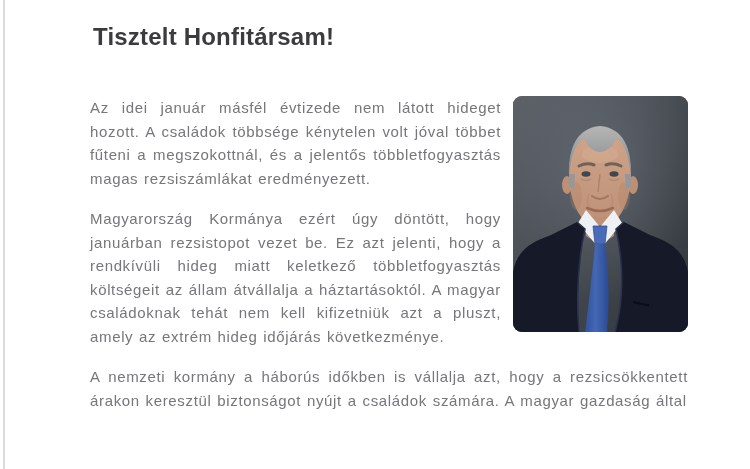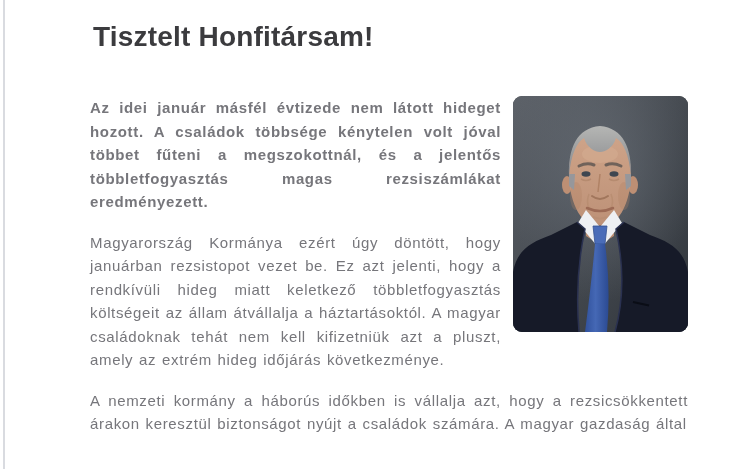--- a/index.html
+++ b/index.html
@@ -20,37 +20,37 @@
     width: 2px; height: 469px;
     background: #d9dbe0;
   }
   .content {
     box-sizing: border-box;
     width: 750px;
     padding: 22px 62px 0 90px;
   }
   h1.letter-title {
     margin: 0 0 44px 3px;
-    font-size: 28px;
+    font-size: 24px;
     line-height: 30px;
     font-weight: bold;
     letter-spacing: 0.2px;
     color: #3b3b3e;
   }
   .flow p {
     margin: 17px 0 0 0;
     font-size: 15px;
     line-height: 23.5px;
     letter-spacing: 0.65px;
     word-spacing: 1px;
     color: #76767b;
     text-align: justify;
     hyphens: none;
   }
-  .flow p:first-of-type { margin-top: 12px; font-weight: bold; }
+  .flow p:first-of-type { margin-top: 12px; }
   figure.portrait {
     float: right;
     width: 175px; height: 236px;
     margin: 0 0 30px 12px;
     padding: 0;
     border-radius: 9px;
     overflow: hidden;
     background: #42474d;
   }
   figure.portrait svg { display: block; width: 175px; height: 236px; }

